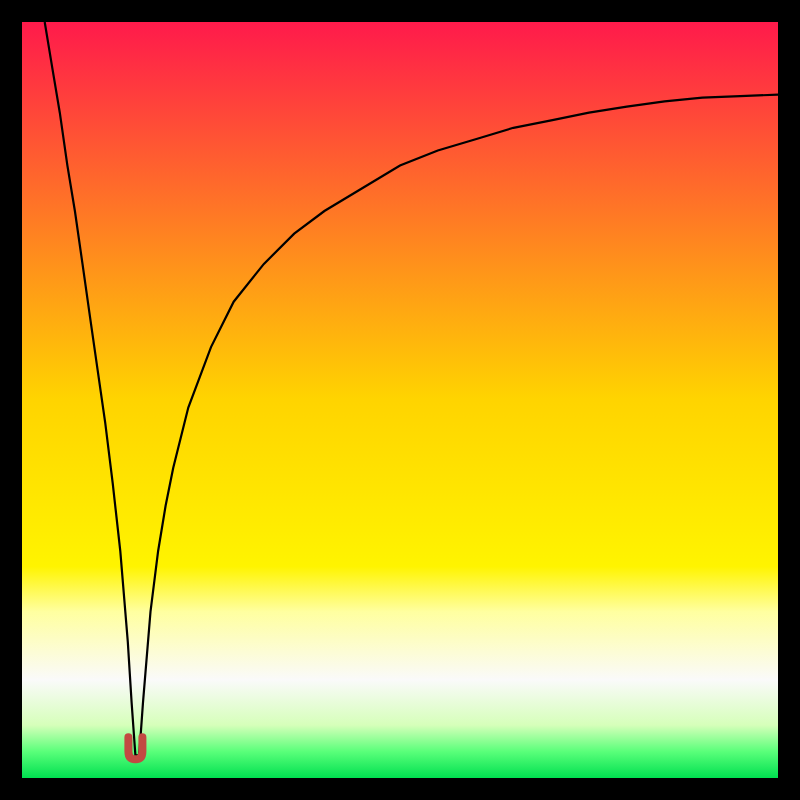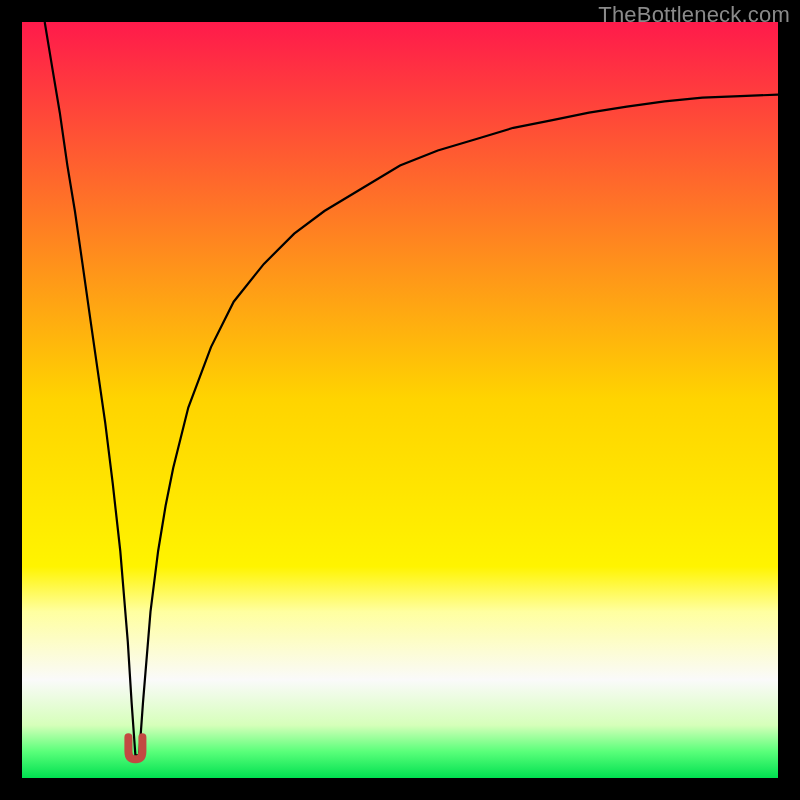--- a/index.html
+++ b/index.html
@@ -51,14 +51,13 @@
 
     <rect x="0" y="0" width="800" height="800" fill="#000"></rect>
 
     <rect id="plot-rect" fill="url(#bg-grad)" x="22" y="22" width="756" height="756"></rect>
 
     <path id="curve-path" fill="none" stroke="#000" stroke-width="2.2" d="M 44.7 22.0 L 52.2 67.4 L 59.8 112.7 L 67.4 165.6 L 74.9 211.0 L 82.5 263.9 L 90.0 316.8 L 97.6 369.8 L 105.2 422.7 L 112.7 483.2 L 120.3 551.2 L 127.8 641.9 L 131.6 702.4 L 135.4 755.3 L 139.2 755.3 L 143.0 702.4 L 150.5 611.7 L 158.1 551.2 L 165.6 505.8 L 173.2 468.0 L 188.3 407.6 L 211.0 347.1 L 233.7 301.7 L 263.9 263.9 L 294.2 233.7 L 324.4 211.0 L 362.2 188.3 L 400.0 165.6 L 437.8 150.5 L 475.6 139.2 L 513.4 127.8 L 551.2 120.3 L 589.0 112.7 L 626.8 106.7 L 664.6 101.4 L 702.4 97.6 L 740.2 96.1 L 778.0 94.6"></path>
 
     <path id="marker-path" stroke-width="8" stroke-linecap="round" fill="none" d="M 128.4 737.3 L 128.4 751.3 Q 128.4 759.3 135.4 759.3 Q 142.4 759.3 142.4 751.3 L 142.4 737.3" stroke="#c24a42"></path>
   </svg>
 
-  <div class="watermark">TheBottleneck.com</div>
 </div>
 
 </body></html>

